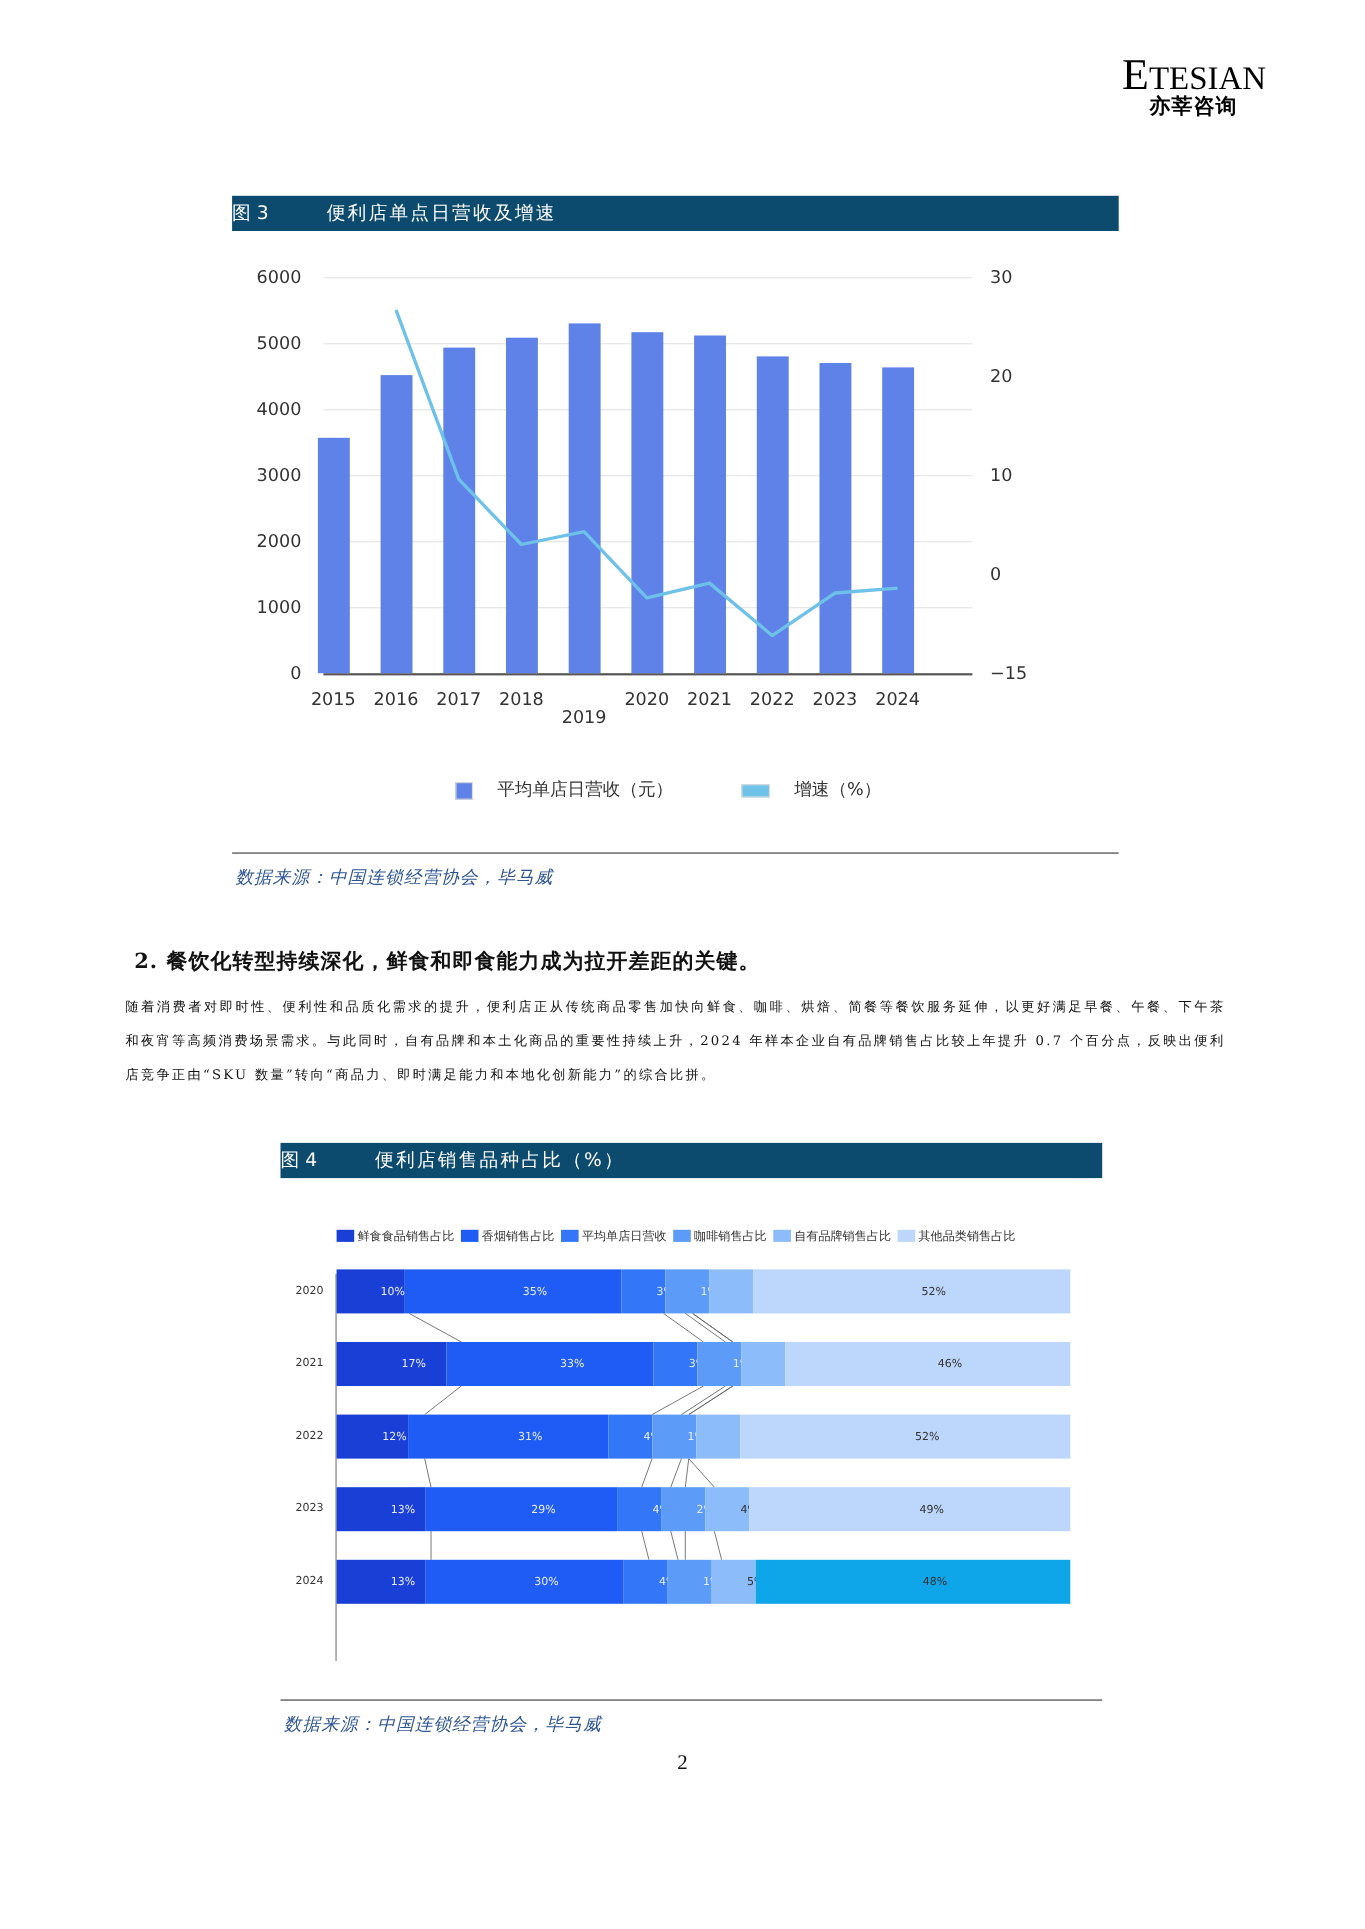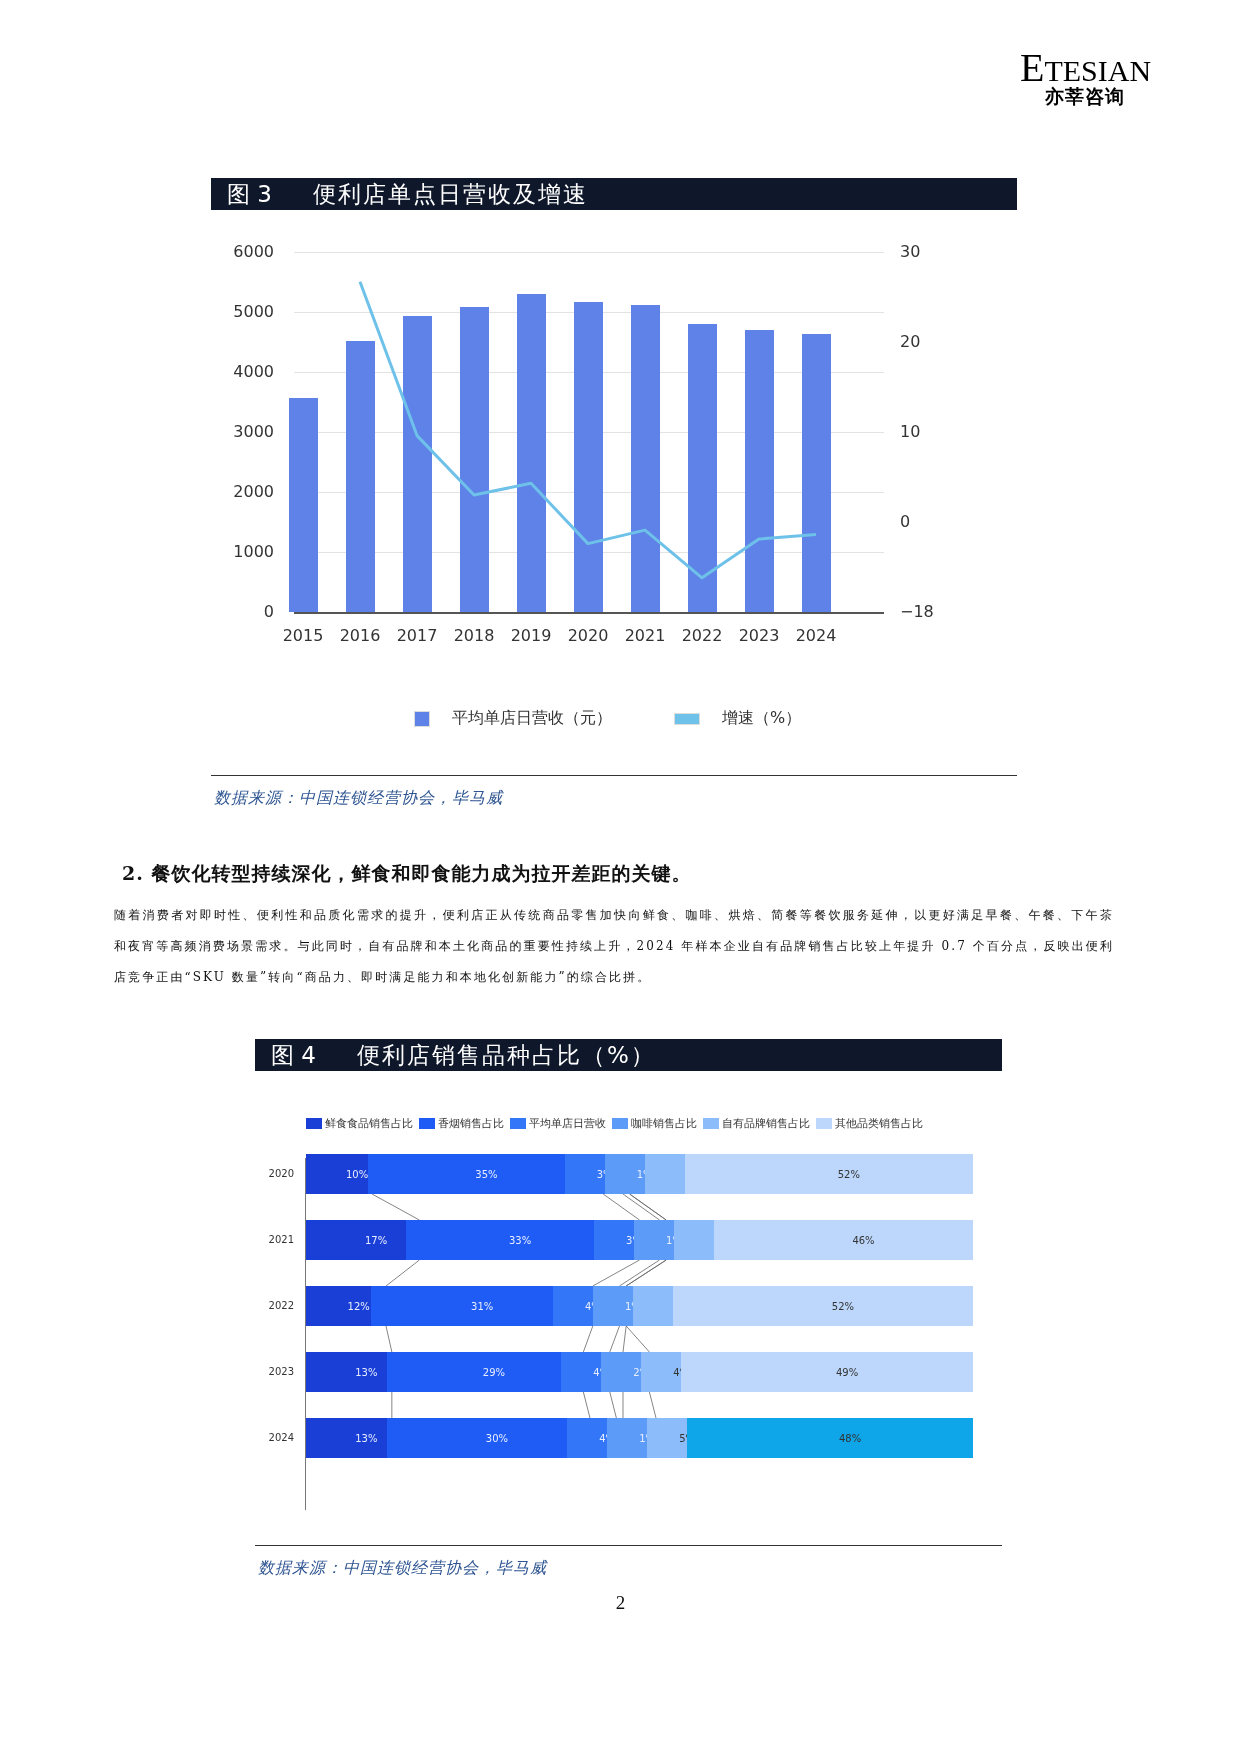--- a/index.html
+++ b/index.html
@@ -3,21 +3,21 @@
 <meta charset="utf-8">
 <style>
   html, body { margin: 0; padding: 0; background: #ffffff; }
   body { width: 1241px; height: 1754px; position: relative; font-family: "DejaVu Serif", "Liberation Serif", serif; color: #111; overflow: hidden; }
 
   .logo { position: absolute; left: 1020px; top: 52px; width: 130px; text-align: center; color: #000000; }
   .logo-en { font-family: "Liberation Serif", "DejaVu Serif", serif; font-size: 30px; letter-spacing: 0px; line-height: 32px; }
   .logo-en .big { font-size: 40px; }
   .logo-cn { font-family: "DejaVu Sans", sans-serif; font-weight: bold; font-size: 19px; line-height: 22px; margin-top: -2px; letter-spacing: 1px; }
 
-  .fig-bar { position: absolute; background: #0f172a; color: #fff; font-family: "DejaVu Sans", sans-serif; font-size: 23px; height: 32px; line-height: 32px; box-sizing: border-box; padding-left: 16px; }
+  .fig-bar { position: absolute; background: #0c4a6e; color: #fff; font-family: "DejaVu Sans", sans-serif; font-size: 17px; height: 32px; line-height: 32px; box-sizing: border-box; padding-left: 0; }
   .fig-bar .num { display: inline-block; width: 86px; }
   .fig-bar .title { letter-spacing: 2px; }
 
   .source-line { position: absolute; height: 0; border-top: 1.5px solid #333; }
   .source { position: absolute; font-family: "DejaVu Serif", serif; font-style: italic; font-size: 16px; color: #2e5592; letter-spacing: 1px; }
 
   
   .chart1 { position: absolute; left: 214px; top: 230px; width: 800px; height: 500px; }
   .c1-grid { position: absolute; left: 80px; width: 590px; height: 0; border-top: 1.5px solid #e3e3e3; }
   .c1-axis { position: absolute; left: 80px; width: 590px; height: 0; border-top: 2px solid #555; }
@@ -70,21 +70,21 @@
       <div class="c1-grid" style="top: 262px;"></div>
       <div class="c1-ytick" style="left: 0px; top: 252px;">2000</div>
       <div class="c1-grid" style="top: 322px;"></div>
       <div class="c1-ytick" style="left: 0px; top: 312px;">1000</div>
       <div class="c1-axis" style="top: 382px;"></div>
       <div class="c1-ytick" style="left: 0px; top: 372px;">0</div>
       <div class="c1-ytick-r" style="left: 686px; top: 12px;">30</div>
       <div class="c1-ytick-r" style="left: 686px; top: 102px;">20</div>
       <div class="c1-ytick-r" style="left: 686px; top: 192px;">10</div>
       <div class="c1-ytick-r" style="left: 686px; top: 282px;">0</div>
-      <div class="c1-ytick-r" style="left: 686px; top: 372px;">−18</div>
+      <div class="c1-ytick-r" style="left: 686px; top: 372px;">−15</div>
     </div>
   <div id="c1-bars">
       <div class="c1-bar" style="left: 75px; top: 168.4px; height: 213.6px;"></div>
       <div class="c1-bar" style="left: 132px; top: 111.4px; height: 270.6px;"></div>
       <div class="c1-bar" style="left: 189px; top: 85.6px; height: 296.4px;"></div>
       <div class="c1-bar" style="left: 246px; top: 76.6px; height: 305.4px;"></div>
       <div class="c1-bar" style="left: 303px; top: 64px; height: 318px;"></div>
       <div class="c1-bar" style="left: 360px; top: 71.8px; height: 310.2px;"></div>
       <div class="c1-bar" style="left: 417px; top: 74.8px; height: 307.2px;"></div>
       <div class="c1-bar" style="left: 474px; top: 94px; height: 288px;"></div>
@@ -92,21 +92,21 @@
       <div class="c1-bar" style="left: 588px; top: 103.6px; height: 278.4px;"></div>
     </div>
   <svg id="c1-line" width="800" height="420" style="position:absolute;left:0;top:0;overflow:visible">
       <polyline points="146,51.7 203,205.6 260,265.0 317,253.3 374,313.6 431,300.1 488,347.8 545,309.1 602,304.6" fill="none" stroke="#6ec1e8" stroke-width="3" stroke-linejoin="round"></polyline>
     </svg>
   <div id="c1-xticks">
       <div class="c1-xtick" style="left: 59px; top: 396px;">2015</div>
       <div class="c1-xtick" style="left: 116px; top: 396px;">2016</div>
       <div class="c1-xtick" style="left: 173px; top: 396px;">2017</div>
       <div class="c1-xtick" style="left: 230px; top: 396px;">2018</div>
-      <div class="c1-xtick" style="left: 287px; top: 396px;">2019</div>
+      <div class="c1-xtick" style="left: 287px; top: 412px;">2019</div>
       <div class="c1-xtick" style="left: 344px; top: 396px;">2020</div>
       <div class="c1-xtick" style="left: 401px; top: 396px;">2021</div>
       <div class="c1-xtick" style="left: 458px; top: 396px;">2022</div>
       <div class="c1-xtick" style="left: 515px; top: 396px;">2023</div>
       <div class="c1-xtick" style="left: 572px; top: 396px;">2024</div>
     </div>
   <div class="c1-legend">
     <span class="sw" style="background:#5f82e8"></span>
     <span>平均单店日营收（元）</span>
     <span class="sw line" style="background:#6ec1e8"></span>

